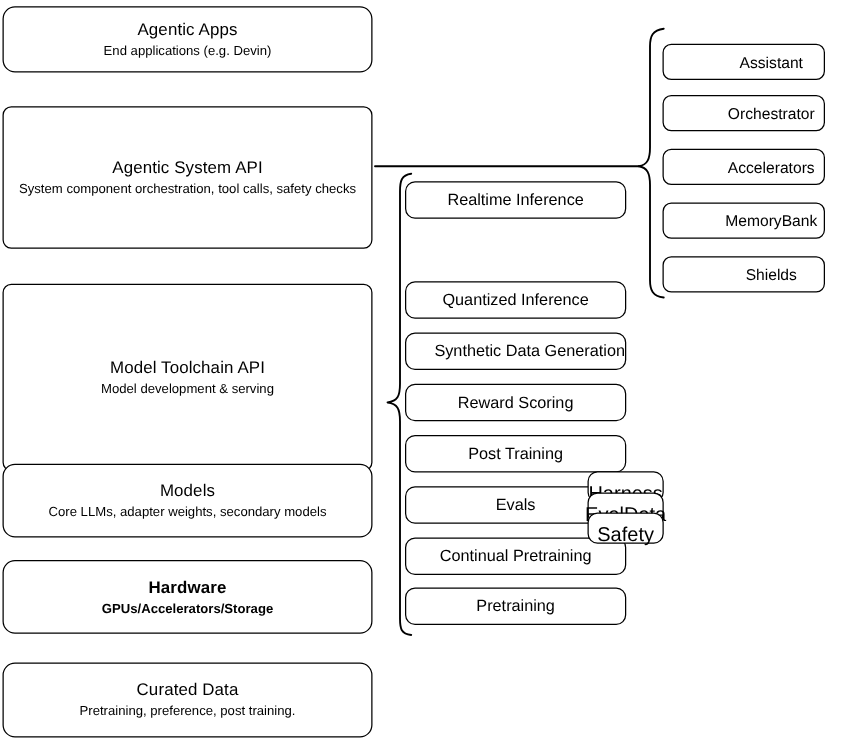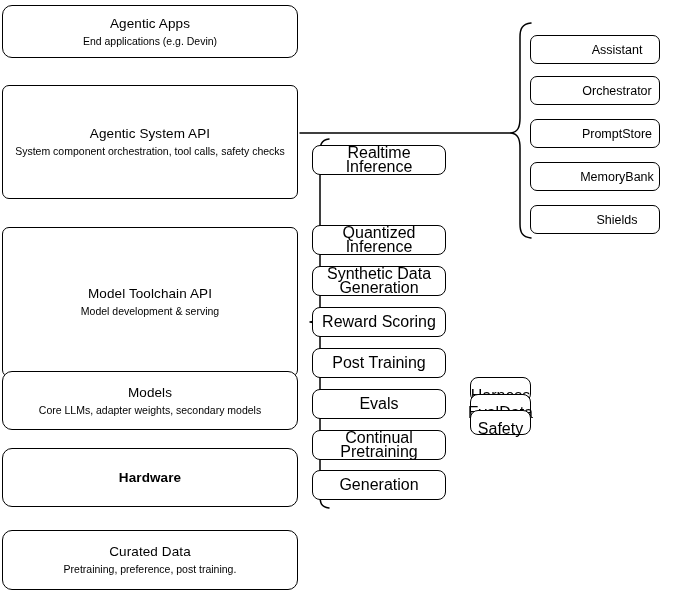--- a/index.html
+++ b/index.html
@@ -12,22 +12,22 @@
   .node {
     position:absolute; border:1.5px solid #000; background:#fff;
     display:flex; flex-direction:column; align-items:center; justify-content:center;
     text-align:center;
   }
   .stack-node { left:2px; width:296px; border-radius:10px; }
   .stack-node.big { border-radius:7px; }
   .node-title { font-size:13.5px; line-height:16px; letter-spacing:0.1px; }
   .node-sub   { font-size:10.5px; line-height:13px; margin-top:3px; }
   .mid-node {
-    left:312px; width:134px; height:30px; border-radius:8px;
-    font-size:16px; line-height:14px;
+    left:324px; width:177px; height:30px; border-radius:8px;
+    font-size:13px; line-height:14px;
   }
   .right-node {
     left:530px; width:130px; height:29px; border-radius:7px;
     font-size:12.5px; line-height:14px;padding-left:44px;
   }
   .tag {
     position:absolute; left:470px; width:61px; height:25px;
     border:1.3px solid #000; border-radius:8px; background:#fff;
     display:flex; align-items:flex-end; justify-content:center;
     font-size:16px; line-height:11px;
@@ -59,20 +59,21 @@
     <div class="node-sub">Model development &amp; serving</div>
   </div>
 
   <div class="node stack-node" style="top:371px; height:59px;">
     <div class="node-title">Models</div>
     <div class="node-sub">Core LLMs, adapter weights, secondary models</div>
   </div>
 
   <div class="node stack-node" style="top:448px; height:59px;font-weight:bold;">
     <div class="node-title">Hardware</div>
+    <div class="node-sub">GPUs/Accelerators/Storage</div>
   </div>
 
   <div class="node stack-node" style="top:530px; height:60px;">
     <div class="node-title">Curated Data</div>
     <div class="node-sub">Pretraining, preference, post training.</div>
   </div>
 
   <div class="node mid-node" style="top:145px;">
     <span>Realtime Inference</span>
   </div>
@@ -88,41 +89,41 @@
   <div class="node mid-node" style="top:348px;">
     <span>Post Training</span>
   </div>
   <div class="node mid-node" style="top:389px;">
     <span>Evals</span>
   </div>
   <div class="node mid-node" style="top:430px;">
     <span>Continual Pretraining</span>
   </div>
   <div class="node mid-node" style="top:470px;">
-    <span>Generation</span>
+    <span>Pretraining</span>
   </div>
 
   <div class="tag" style="top:377px;">
     <span>Harness</span>
   </div>
   <div class="tag" style="top:394px;">
     <span>EvalData</span>
   </div>
   <div class="tag" style="top:410px;">
     <span>Safety</span>
   </div>
 
   <div class="node right-node" style="top:35px;">
     <span>Assistant</span>
   </div>
   <div class="node right-node" style="top:76px;">
     <span>Orchestrator</span>
   </div>
   <div class="node right-node" style="top:119px;">
-    <span>PromptStore</span>
+    <span>Accelerators</span>
   </div>
   <div class="node right-node" style="top:162px;">
     <span>MemoryBank</span>
   </div>
   <div class="node right-node" style="top:205px;">
     <span>Shields</span>
   </div>
 
 </div>
 

